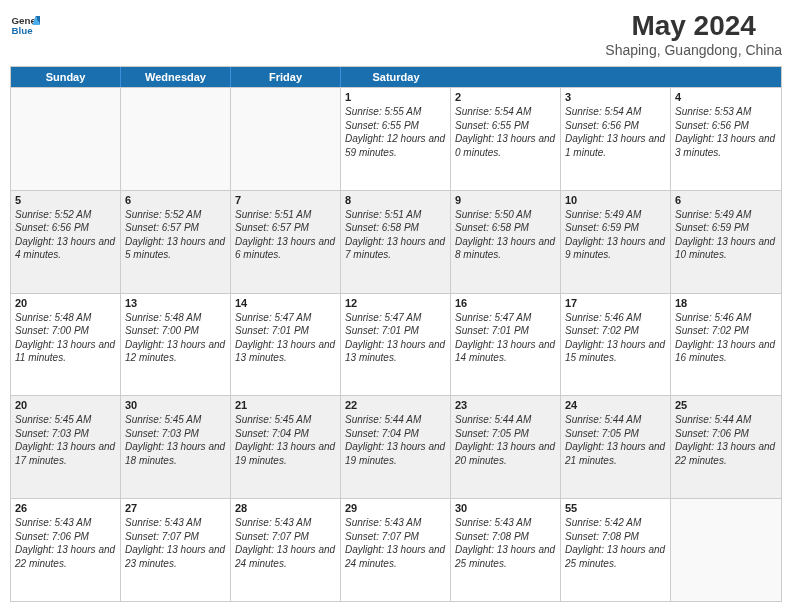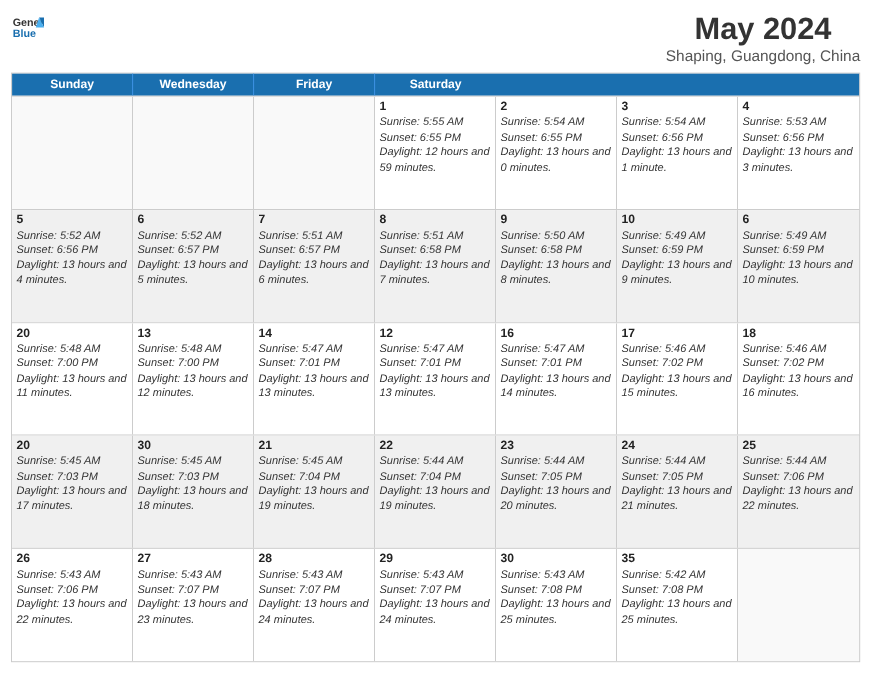--- a/index.html
+++ b/index.html
@@ -252,20 +252,20 @@
           </div>
           <div class="cal-cell">
             <div class="day-num">29</div>
             <div class="day-info">Sunrise: 5:43 AM<br>Sunset: 7:07 PM<br>Daylight: 13 hours and 24 minutes.</div>
           </div>
           <div class="cal-cell">
             <div class="day-num">30</div>
             <div class="day-info">Sunrise: 5:43 AM<br>Sunset: 7:08 PM<br>Daylight: 13 hours and 25 minutes.</div>
           </div>
           <div class="cal-cell">
-            <div class="day-num">35</div>
+            <div class="day-num">55</div>
             <div class="day-info">Sunrise: 5:42 AM<br>Sunset: 7:08 PM<br>Daylight: 13 hours and 25 minutes.</div>
           </div>
           <div class="cal-cell empty"></div>
         </div>
       </div>
   </div>
 </div>
 
 </body></html>

